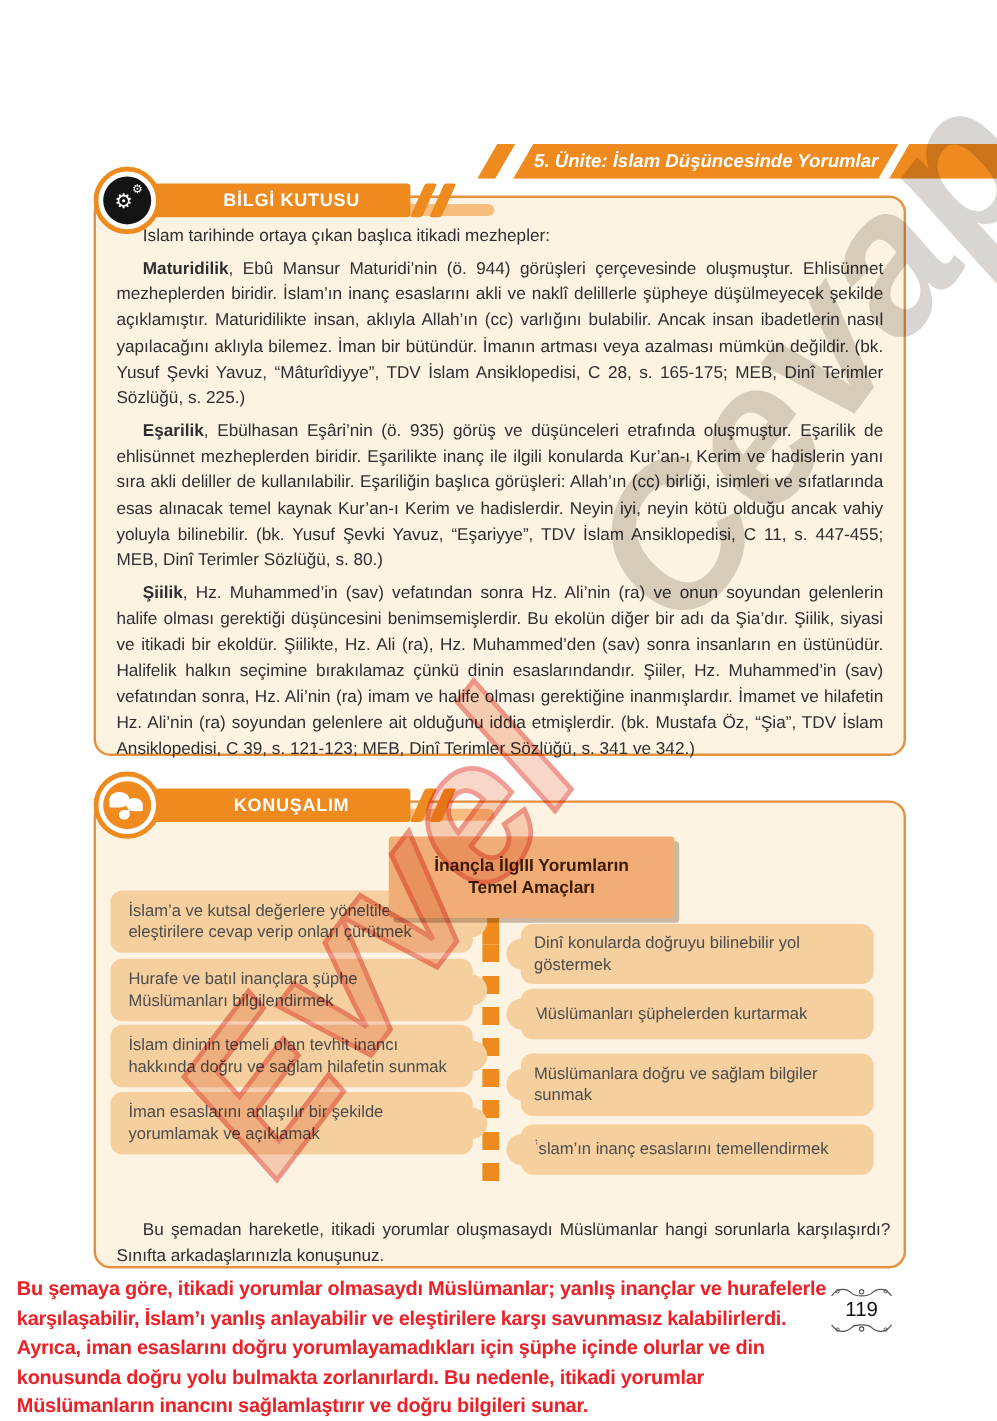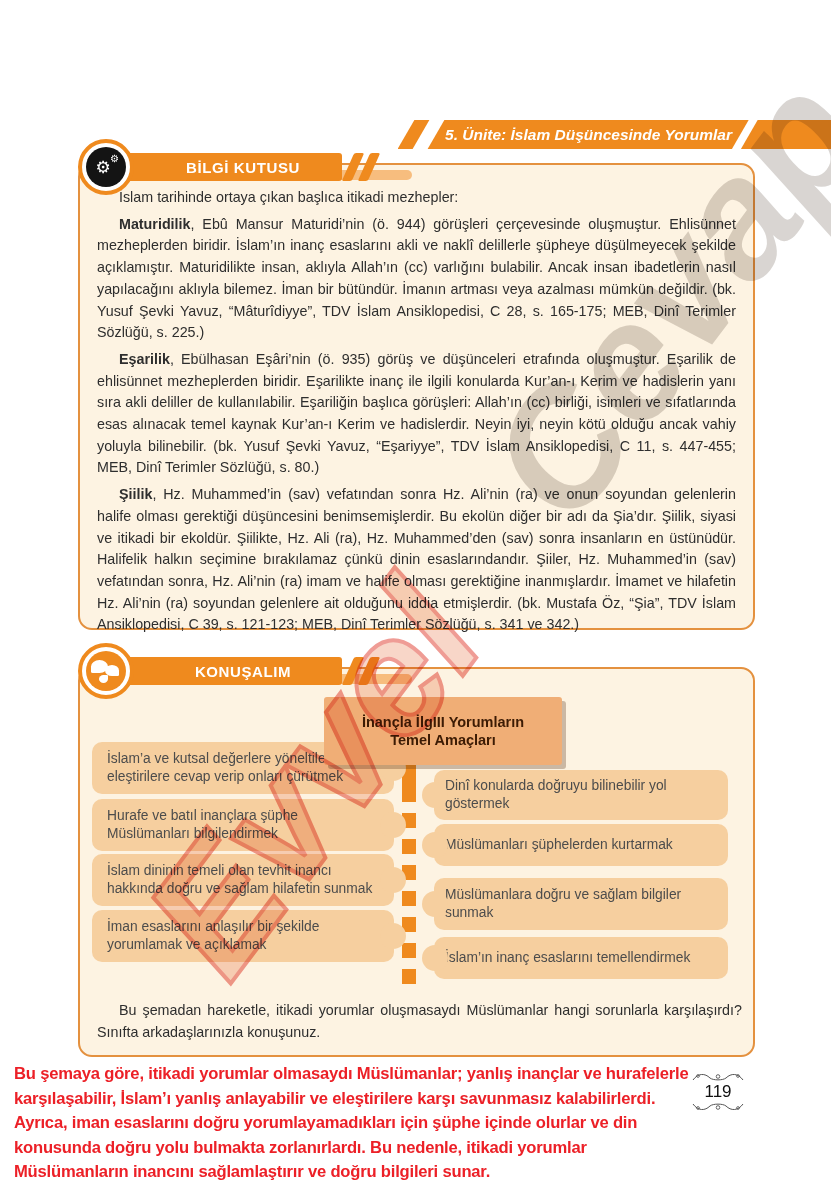--- a/index.html
+++ b/index.html
@@ -65,21 +65,21 @@
   .ditem{position:absolute;background:var(--box-bg);border-radius:10px;color:#4c4c4c;
     font-size:13.8px;line-height:18px;padding:7px 11px;display:flex;align-items:center;z-index:1;}
   .ditem::after{content:'';position:absolute;width:26px;height:26px;border-radius:50%;background:var(--box-bg);top:50%;margin-top:-13px;}
   .ditem.dleft{left:12px;width:302px;padding-left:15px;}
   .ditem.dleft::after{right:-12px;}
   .ditem.dright{left:354px;width:294px;}
   .ditem.dright::after{left:-12px;}
   .dl1{top:73px;height:52px;} .dl2{top:130px;height:52px;} .dl3{top:185px;height:52px;} .dl4{top:241px;height:52px;}
   .dr1{top:101px;height:50px;} .dr2{top:155px;height:42px;} .dr3{top:209px;height:52px;} .dr4{top:268px;height:42px;}
 
-  .konus-question{position:absolute;left:17px;top:331px;width:645px;
+  .konus-question{position:absolute;left:17px;top:346px;width:645px;
     font-size:14.3px;line-height:21.7px;color:var(--ink);text-align:justify;text-indent:22px;}
 
   
   .answer{position:absolute;left:14px;top:1062px;width:688px;color:var(--red);
     font-weight:bold;font-size:16.6px;line-height:24.6px;letter-spacing:-.2px;}
 
   
   .pagenum-wrap{position:absolute;left:686px;top:1072px;width:64px;text-align:center;color:#222;z-index:2;}
   .pagenum{font-size:17px;line-height:18px;color:#111;}
   .flourish{display:block;margin:0 auto;}

